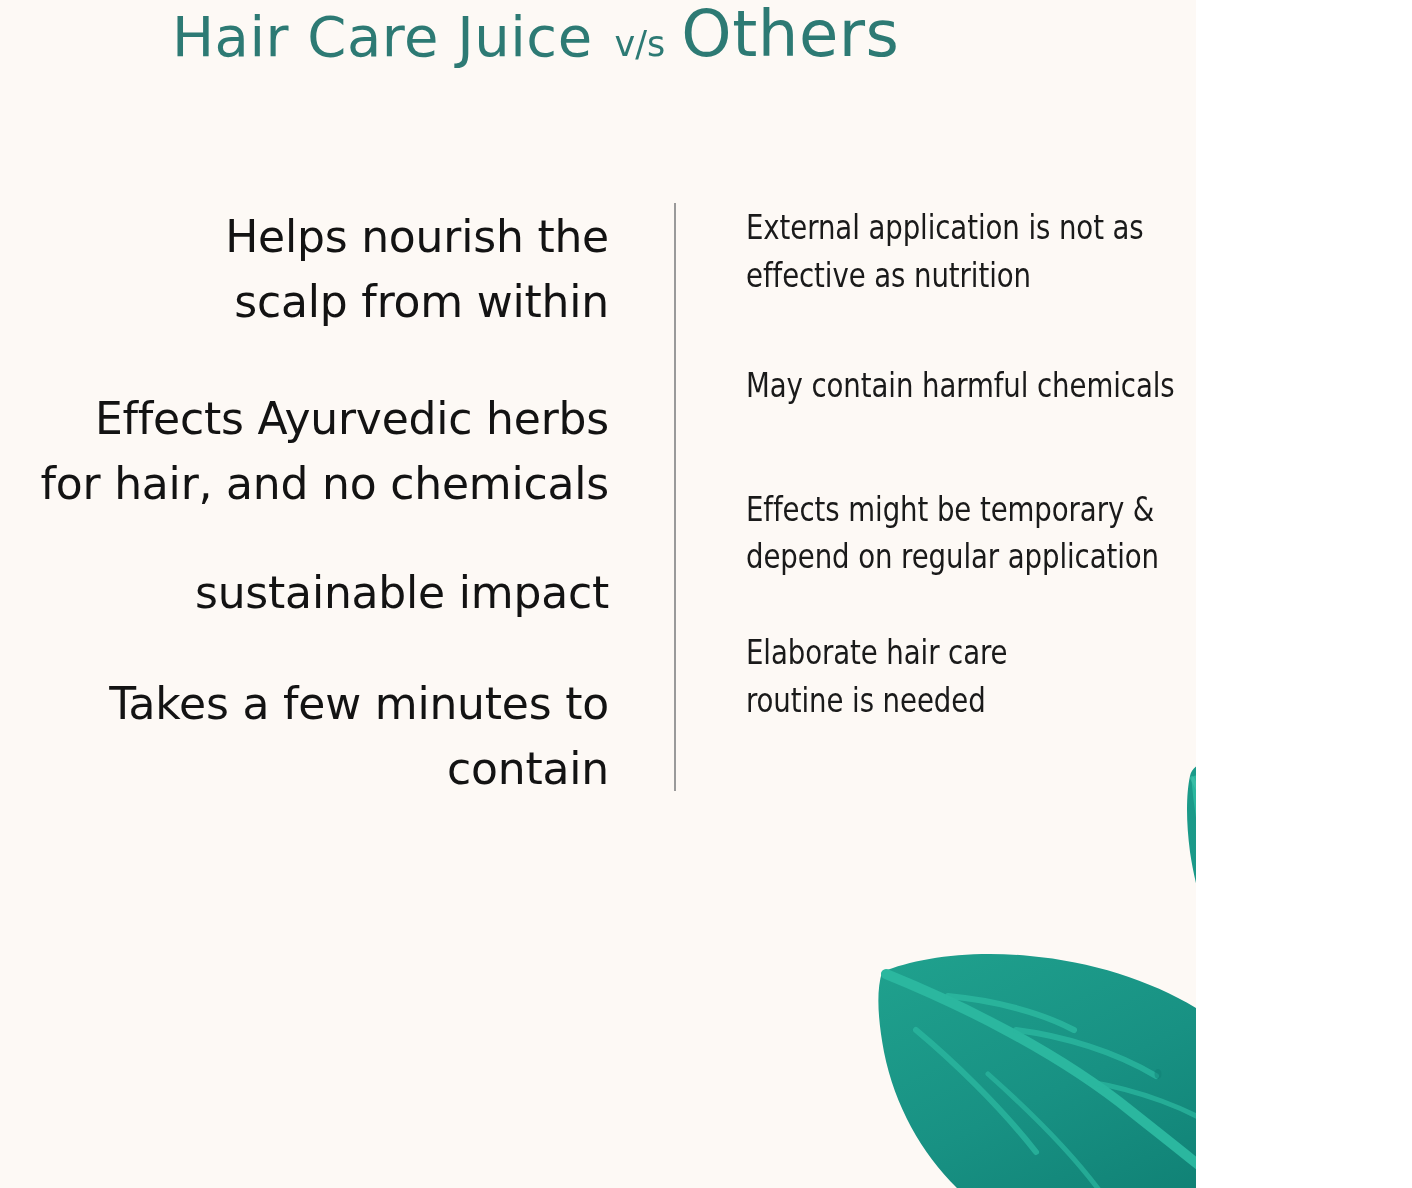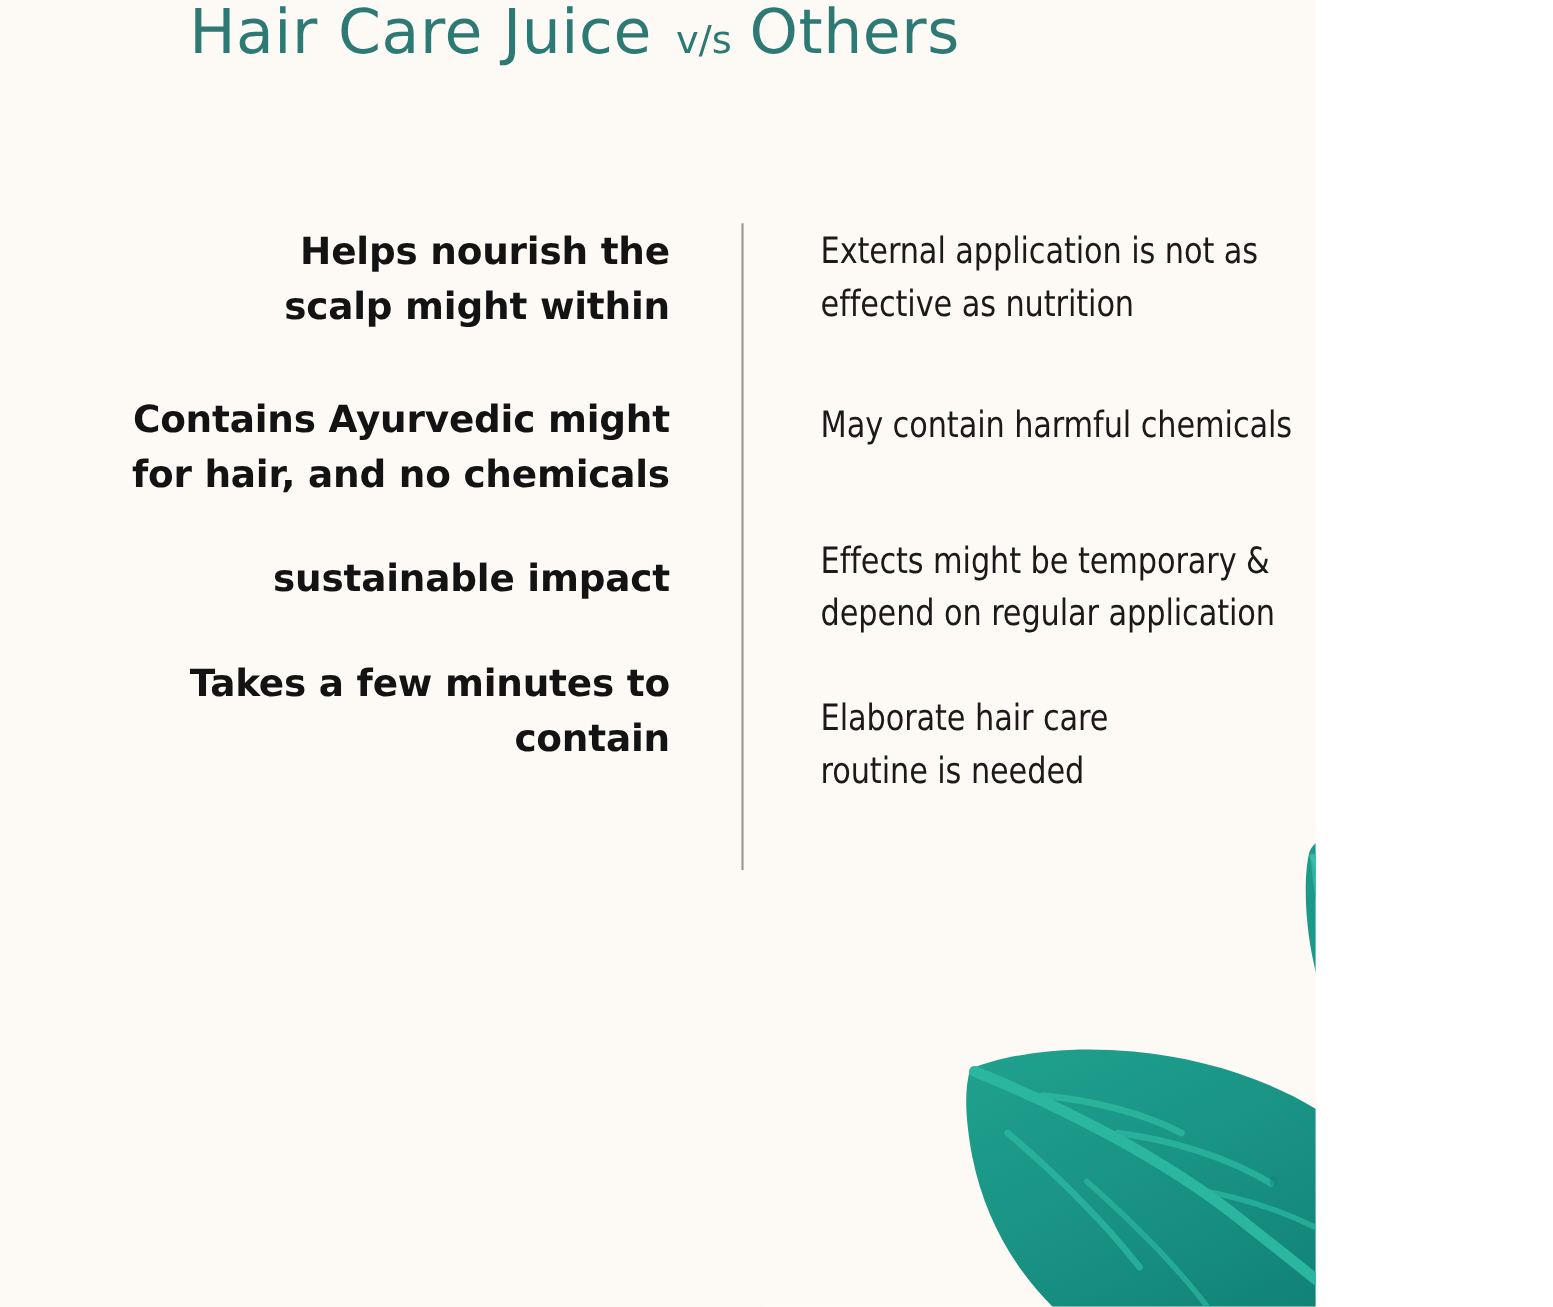--- a/index.html
+++ b/index.html
@@ -45,21 +45,21 @@
   .title-vs {
     font-family: "DejaVu Sans", sans-serif;
     font-size: 35px;
     font-weight: 400;
     color: #2d7a74;
     margin: 0 16px 13px 22px;
     line-height: 1;
   }
   .title-other {
     font-family: "DejaVu Sans", sans-serif;
-    font-size: 56px;
+    font-size: 64px;
     font-weight: 400;
     letter-spacing: 0.5px;
     color: #2d7a74;
     line-height: 1;
   }
 
   
   .divider {
     position: absolute;
     left: 674px;
@@ -80,22 +80,22 @@
   .col-right {
     position: absolute;
     left: 746px;
     top: 204px;
     width: 660px;
     text-align: left;
   }
 
   .row-left {
     font-family: "DejaVu Sans", sans-serif;
-    font-size: 34px;
-    font-weight: 700;
+    font-size: 44px;
+    font-weight: 400;
     color: #131313;
     line-height: 1.48;
     letter-spacing: -0.2px;
     margin-left: 20px;
   }
   .row-right {
     font-family: "DejaVu Sans Condensed", "DejaVu Sans", sans-serif;
     font-size: 33px;
     font-weight: 400;
     color: #1a1a1a;
@@ -133,27 +133,27 @@
     <span class="title-vs" style="color: rgb(45, 122, 116);">v/s</span>
     <span class="title-other" style="color: rgb(45, 122, 116);">Others</span>
   </div>
 
   <div class="divider" style="background: rgb(154, 154, 154);"></div>
 
   <div class="col-left">
 
     <div class="row-left">
       <div>Helps nourish the</div>
-      <div>scalp might within</div>
+      <div>scalp from within</div>
     </div>
 
     <div class="gap-1"></div>
 
     <div class="row-left">
-      <div>Contains Ayurvedic might</div>
+      <div>Effects Ayurvedic herbs</div>
       <div>for hair, and no chemicals</div>
     </div>
 
     <div class="gap-2"></div>
 
     <div class="row-left">
       <div>sustainable impact</div>
     </div>
 
     <div class="gap-3"></div>

